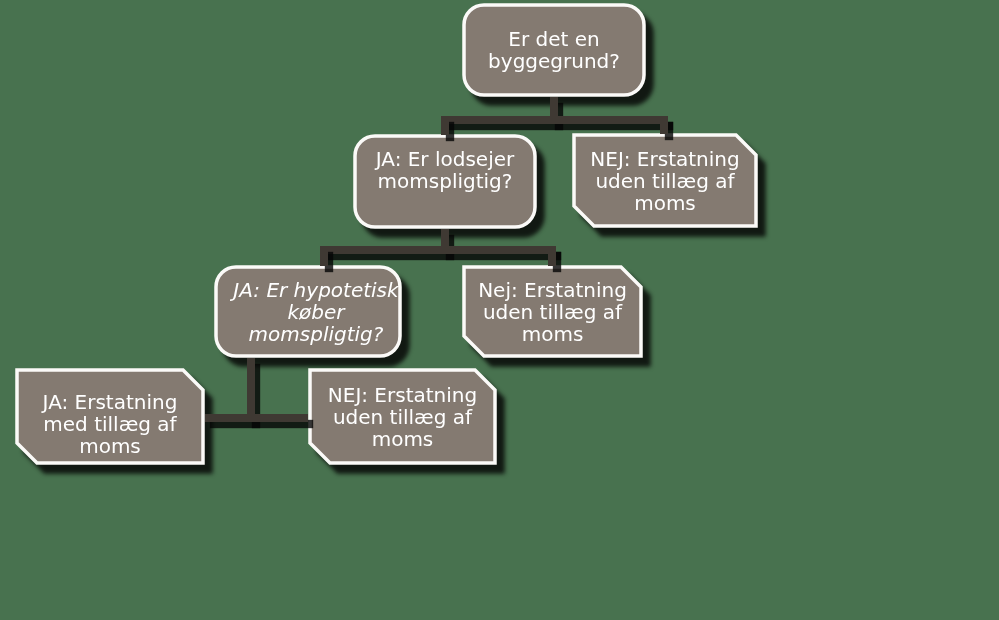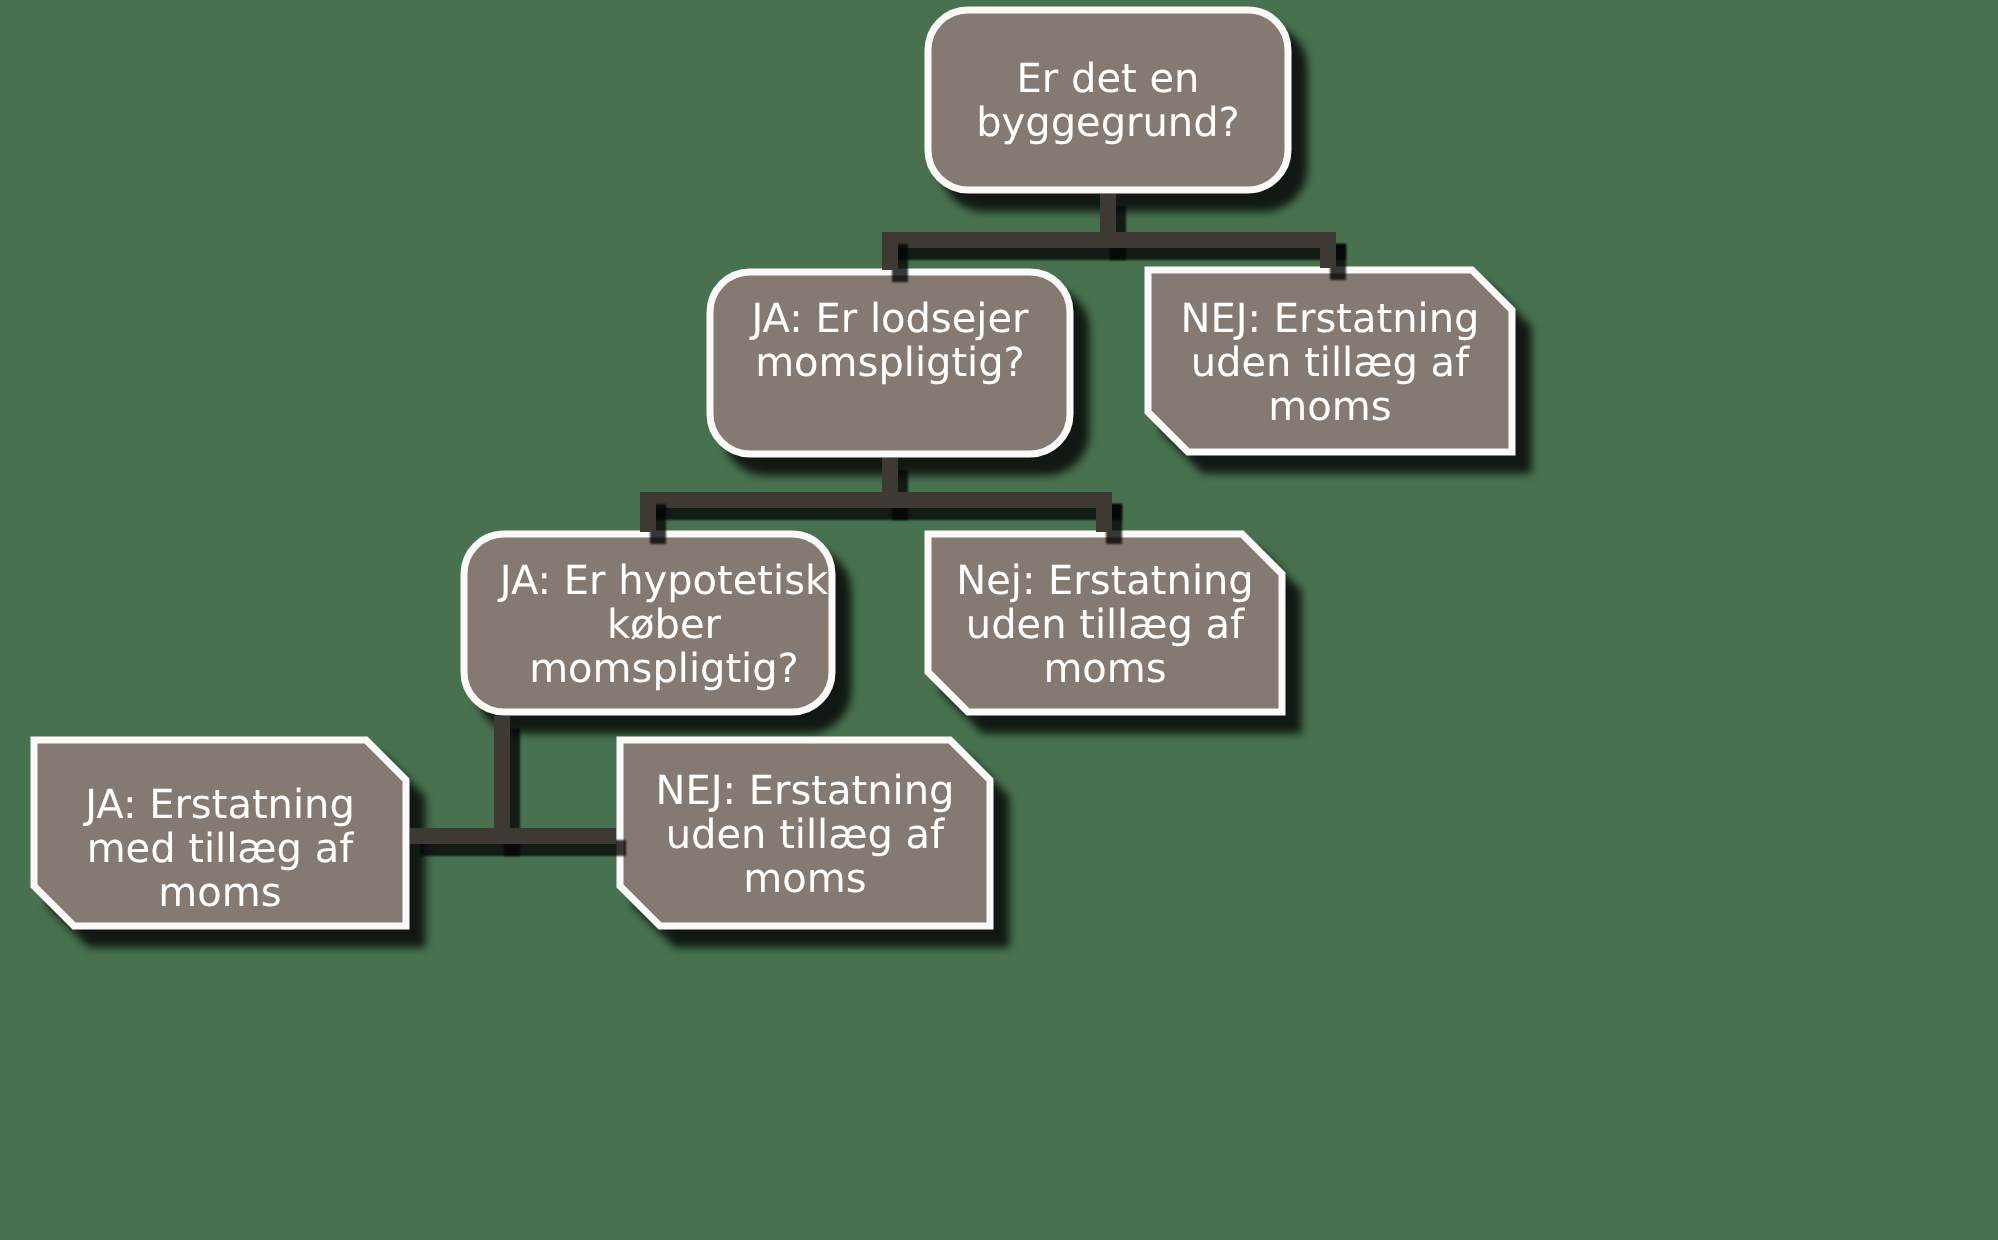--- a/index.html
+++ b/index.html
@@ -31,21 +31,21 @@
     display:flex;align-items:center;justify-content:center;
     text-align:center;
     white-space:pre-line;
     color:var(--text);
     font-size:20px;line-height:22px;
     padding:2px 16px;box-sizing:border-box;
   }
   .n1{left:462px;top:3px;width:184px;height:94px;}
   .n2{left:353px;top:134px;width:184px;height:71px;}
   .n3{left:572px;top:133px;width:186px;height:95px;}
-  .n4{left:230px;top:265px;width:204px;height:93px;}
+  .n4{left:214px;top:265px;width:204px;height:93px;font-style:italic;}
   .n5{left:462px;top:265px;width:181px;height:93px;}
   .n6{left:15px;top:368px;width:190px;height:112px;}
   .n7{left:308px;top:368px;width:189px;height:97px;}
   
   .seg{
     position:absolute;
     background:var(--line);
     box-shadow:5px 6px 1px rgba(5,5,5,0.8);
   }
   .s1{left:550px;top:97px;width:8px;height:27px;}

